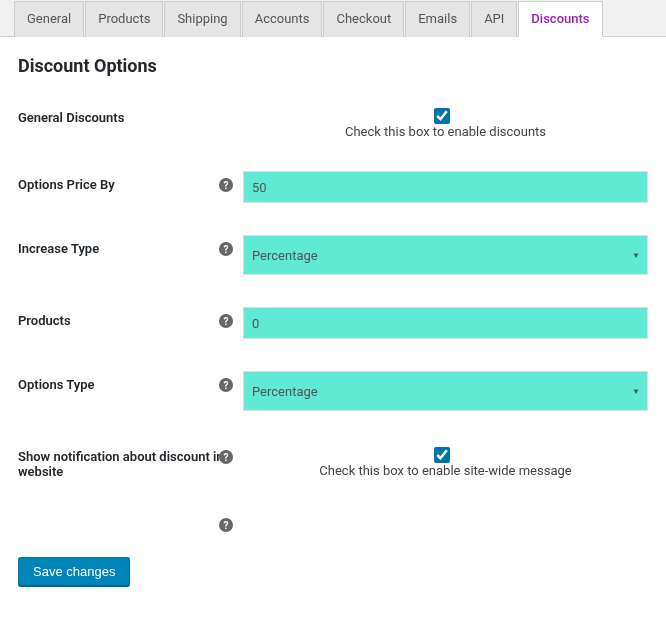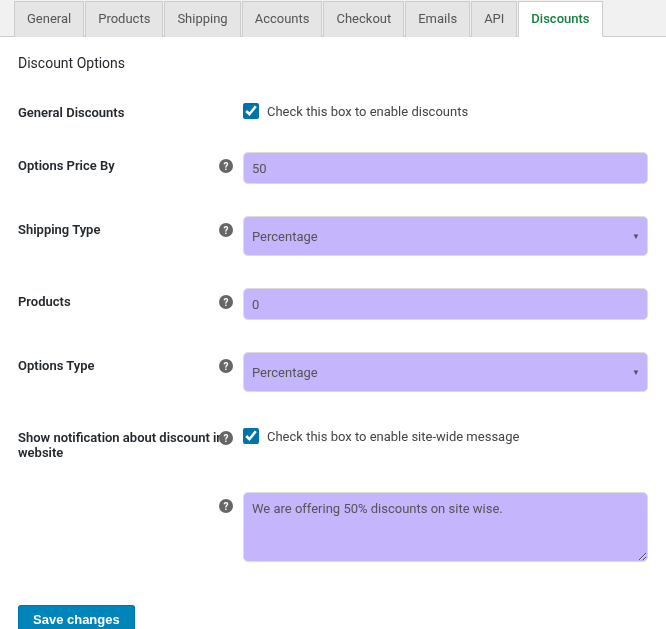--- a/index.html
+++ b/index.html
@@ -30,27 +30,27 @@
       cursor: pointer;
       font-size: 13px;
       line-height: 1.4;
       position: relative;
       top: 1px;
     }
     .tab:first-child { margin-left: 14px; }
     .tab.active {
       background: #fff;
       border-bottom: 1px solid #fff;
-      color: #15803d;
+      color: #a21caf;
       font-weight: 500;
     }
     .content { padding: 0 18px; }
     h2 {
-      font-size: 14px;
-      font-weight: 400;
+      font-size: 18px;
+      font-weight: 700;
       color: #23282d;
       margin-bottom: 28px;
       margin-top: 4px;
     }
     .form-row {
       display: flex;
       align-items: flex-start;
       margin-bottom: 32px;
     }
     .form-label {
@@ -76,41 +76,42 @@
       color: #fff;
       font-size: 10px;
       font-weight: bold;
       cursor: help;
     }
     .form-field { flex: 1; }
     .checkbox-wrap {
       display: flex;
       align-items: center;
       padding-top: 4px;
+      flex-direction: column;
     }
     input[type="checkbox"] {
       width: 16px;
       height: 16px;
       margin-right: 8px;
       cursor: pointer;
       accent-color: #0073aa;
     }
     .checkbox-label {
       font-size: 13px;
       color: #444;
     }
     input[type="text"], select, textarea {
       width: 100%;
       padding: 6px 8px;
       border: 1px solid #ddd;
-      border-radius: 5px;
+      border-radius: 0;
       font-size: 13px;
       color: #555;
       font-family: inherit;
-      background: #c4b5fd;
+      background: #5eead4;
     }
     input[type="text"] {
       height: 32px;
     }
     select {
       height: 40px;
       -webkit-appearance: none;
       appearance: none;
       background-image: none;
       position: relative;
@@ -137,21 +138,20 @@
       background: #0085ba;
       border: 1px solid #0073aa;
       border-bottom-color: #006799;
       box-shadow: 0 1px 0 #006799;
       color: #fff;
       padding: 6px 14px;
       font-size: 13px;
       cursor: pointer;
       border-radius: 3px;
       margin-top: 8px;
-      font-weight: bold;
     }
   </style>
 </head>
 <body>
 
 <div class="tabs">
   <div class="tab">General</div>
   <div class="tab">Products</div>
   <div class="tab">Shipping</div>
   <div class="tab">Accounts</div>
@@ -181,21 +181,21 @@
       <span>Options Price By</span>
       <span class="help-icon">?</span>
     </div>
     <div class="form-field">
       <input type="text" value="50" style="">
     </div>
   </div>
 
   <div class="form-row">
     <div class="form-label">
-      <span>Shipping Type</span>
+      <span>Increase Type</span>
       <span class="help-icon">?</span>
     </div>
     <div class="form-field">
       <div class="select-wrap">
         <select>
           <option>Percentage</option>
         </select>
       </div>
     </div>
   </div>
@@ -234,19 +234,16 @@
         <input type="checkbox" checked="" style="">
         <span class="checkbox-label">Check this box to enable site-wide message</span>
       </div>
     </div>
   </div>
 
   <div class="form-row">
     <div class="form-label">
       <span class="help-icon">?</span>
     </div>
-    <div class="form-field">
-      <textarea style="">We are offering 50% discounts on site wise.</textarea>
-    </div>
   </div>
 
   <button class="button-primary">Save changes</button>
 </div>
 
 </body></html>

